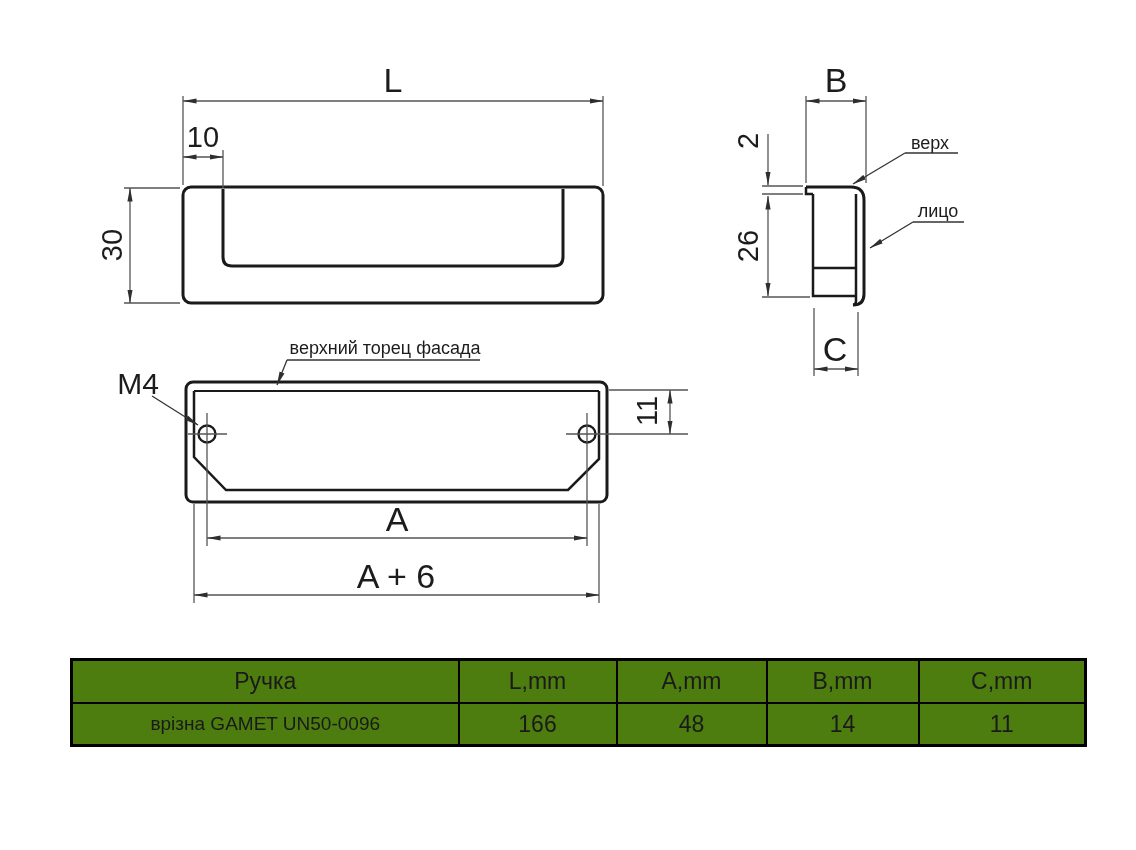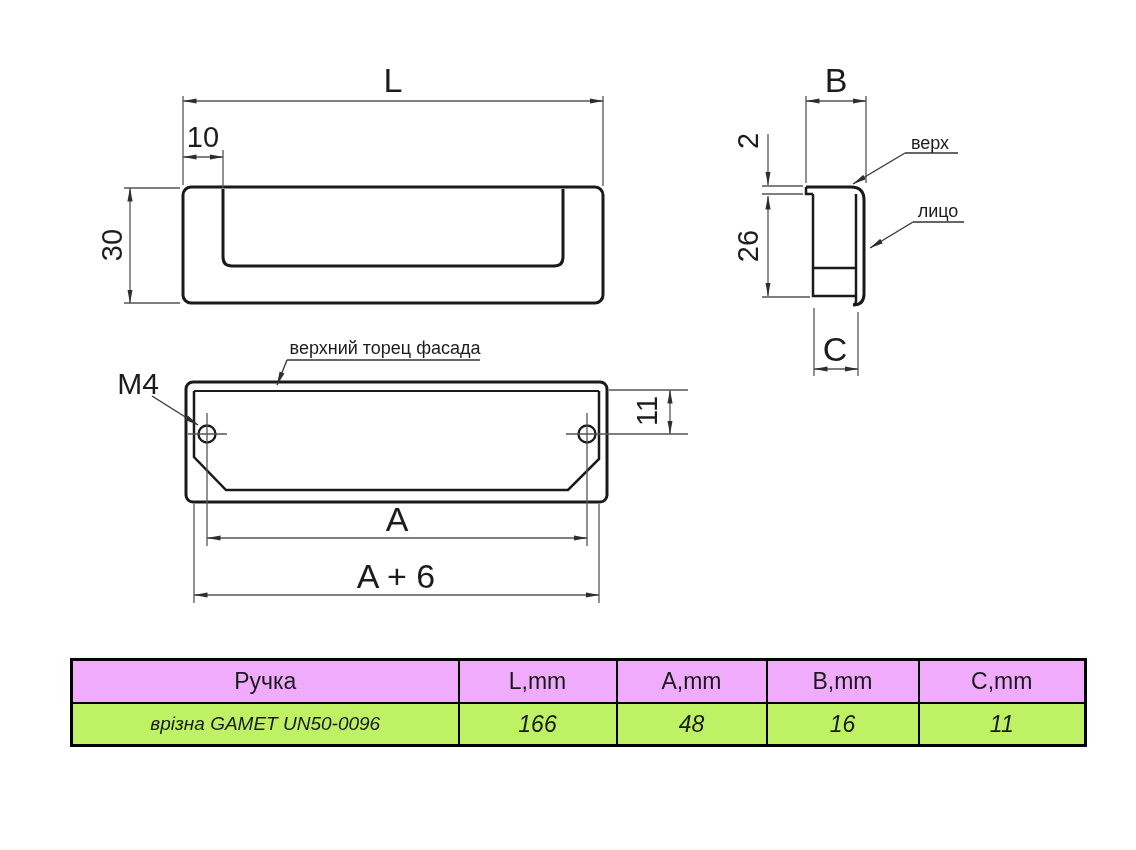--- a/index.html
+++ b/index.html
@@ -11,22 +11,22 @@
   .num-text{font-size:29px;}
   .small-label{font-size:18px;}
   .m4-text{font-size:30px;}
 
   
   #spec-table-wrap{position:absolute;left:70px;top:658px;}
   table.spec{border-collapse:collapse;table-layout:fixed;width:1014px;
              border:3px solid #000;}
   table.spec td,table.spec th{border:2px solid #000;text-align:center;
              vertical-align:middle;padding:0;color:#1a1a1a;font-weight:normal;}
-  table.spec thead th{background:#f0abfc;height:41px;font-size:23px;}
-  table.spec tbody td{background:#bef264;height:40px;font-size:23px;font-style:italic;}
+  table.spec thead th{background:#4d7c0f;height:41px;font-size:23px;}
+  table.spec tbody td{background:#4d7c0f;height:40px;font-size:23px;}
   table.spec tbody td.name-cell{font-size:19px;}
 </style>
 </head>
 <body>
 
 <div id="stage">
   <svg width="1136" height="650" viewBox="0 0 1136 650">
     <defs>
       <marker id="arrow" viewBox="0 0 14 6" refX="13.5" refY="3" markerWidth="14" markerHeight="6" orient="auto-start-reverse" markerUnits="userSpaceOnUse">
         <path d="M0,0.4 L14,3 L0,5.6 Z" fill="#2e2e2e"></path>
@@ -131,19 +131,19 @@
           <th>A,mm</th>
           <th>B,mm</th>
           <th>C,mm</th>
         </tr>
       </thead>
       <tbody>
         <tr>
           <td class="name-cell">врізна GAMET UN50-0096</td>
           <td>166</td>
           <td>48</td>
-          <td>16</td>
+          <td>14</td>
           <td>11</td>
         </tr>
       </tbody>
     </table>
   </div>
 </div>
 
 </body></html>

